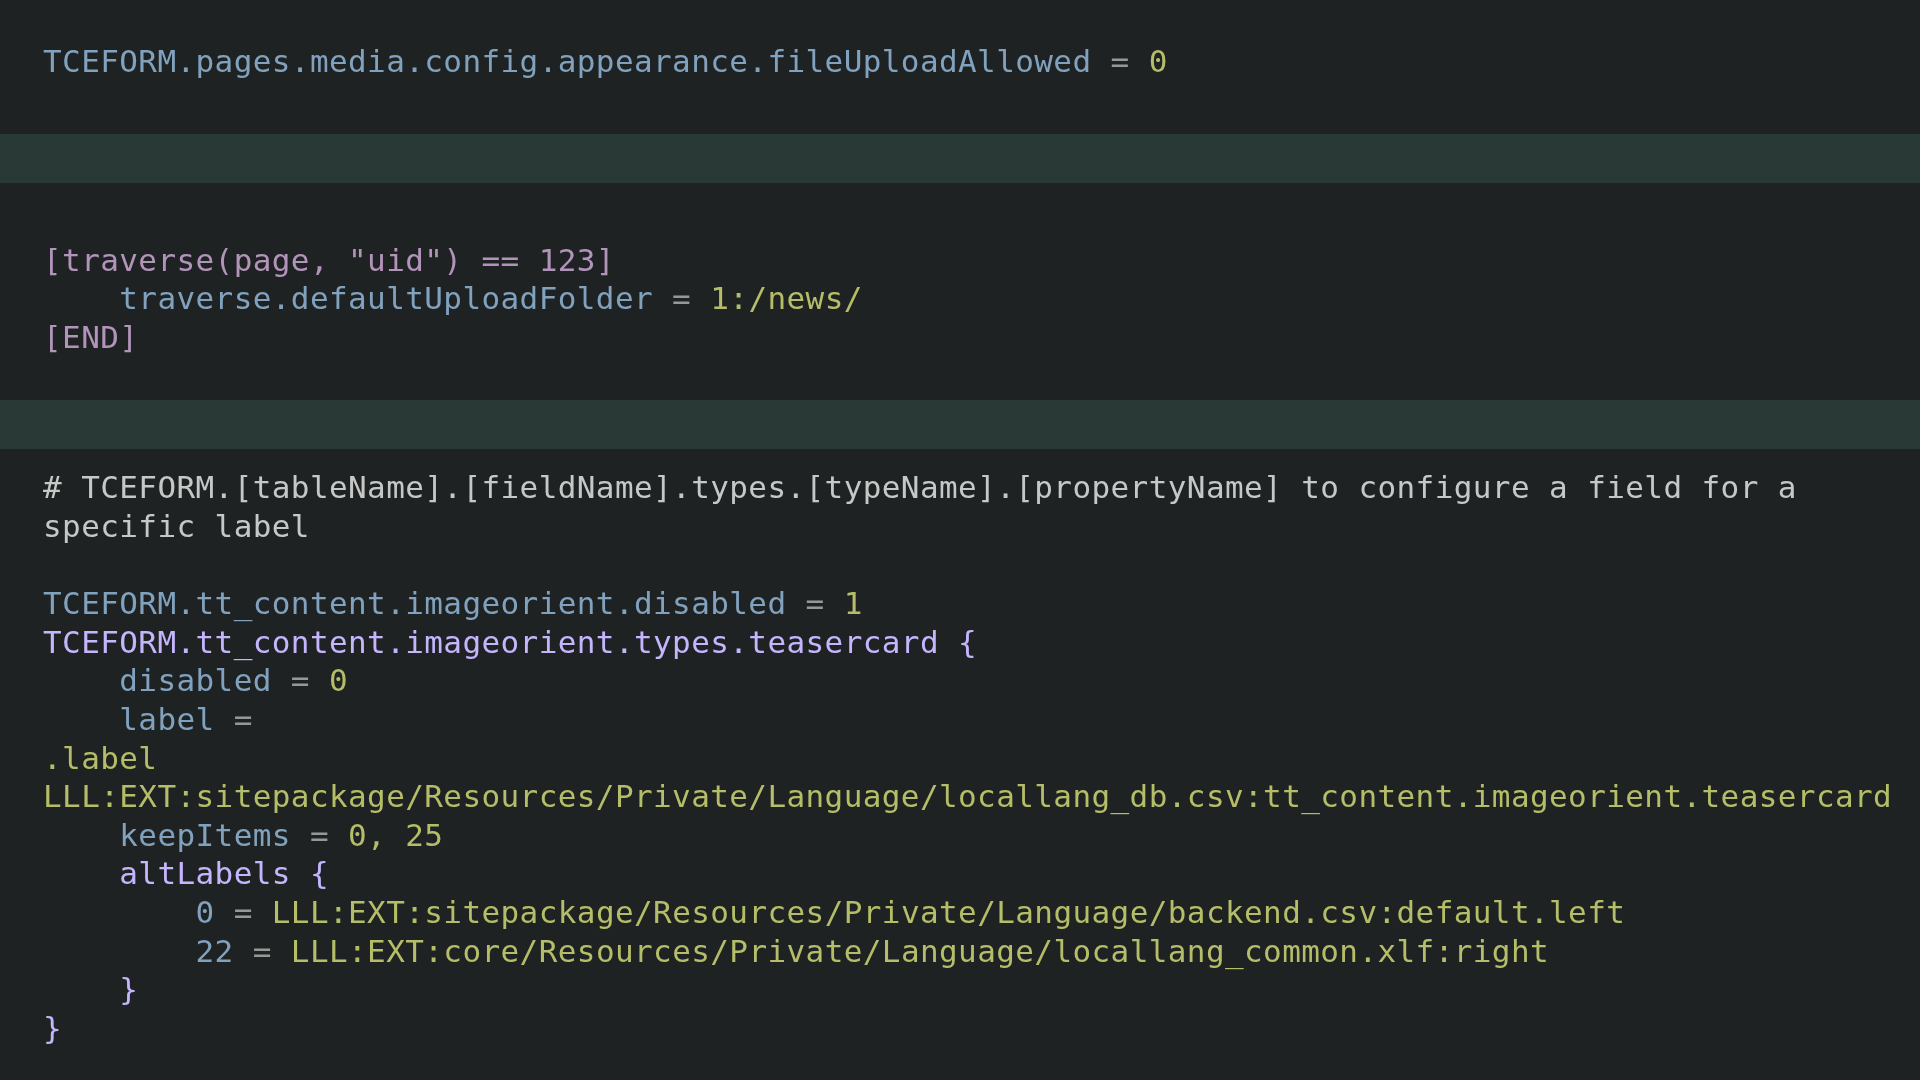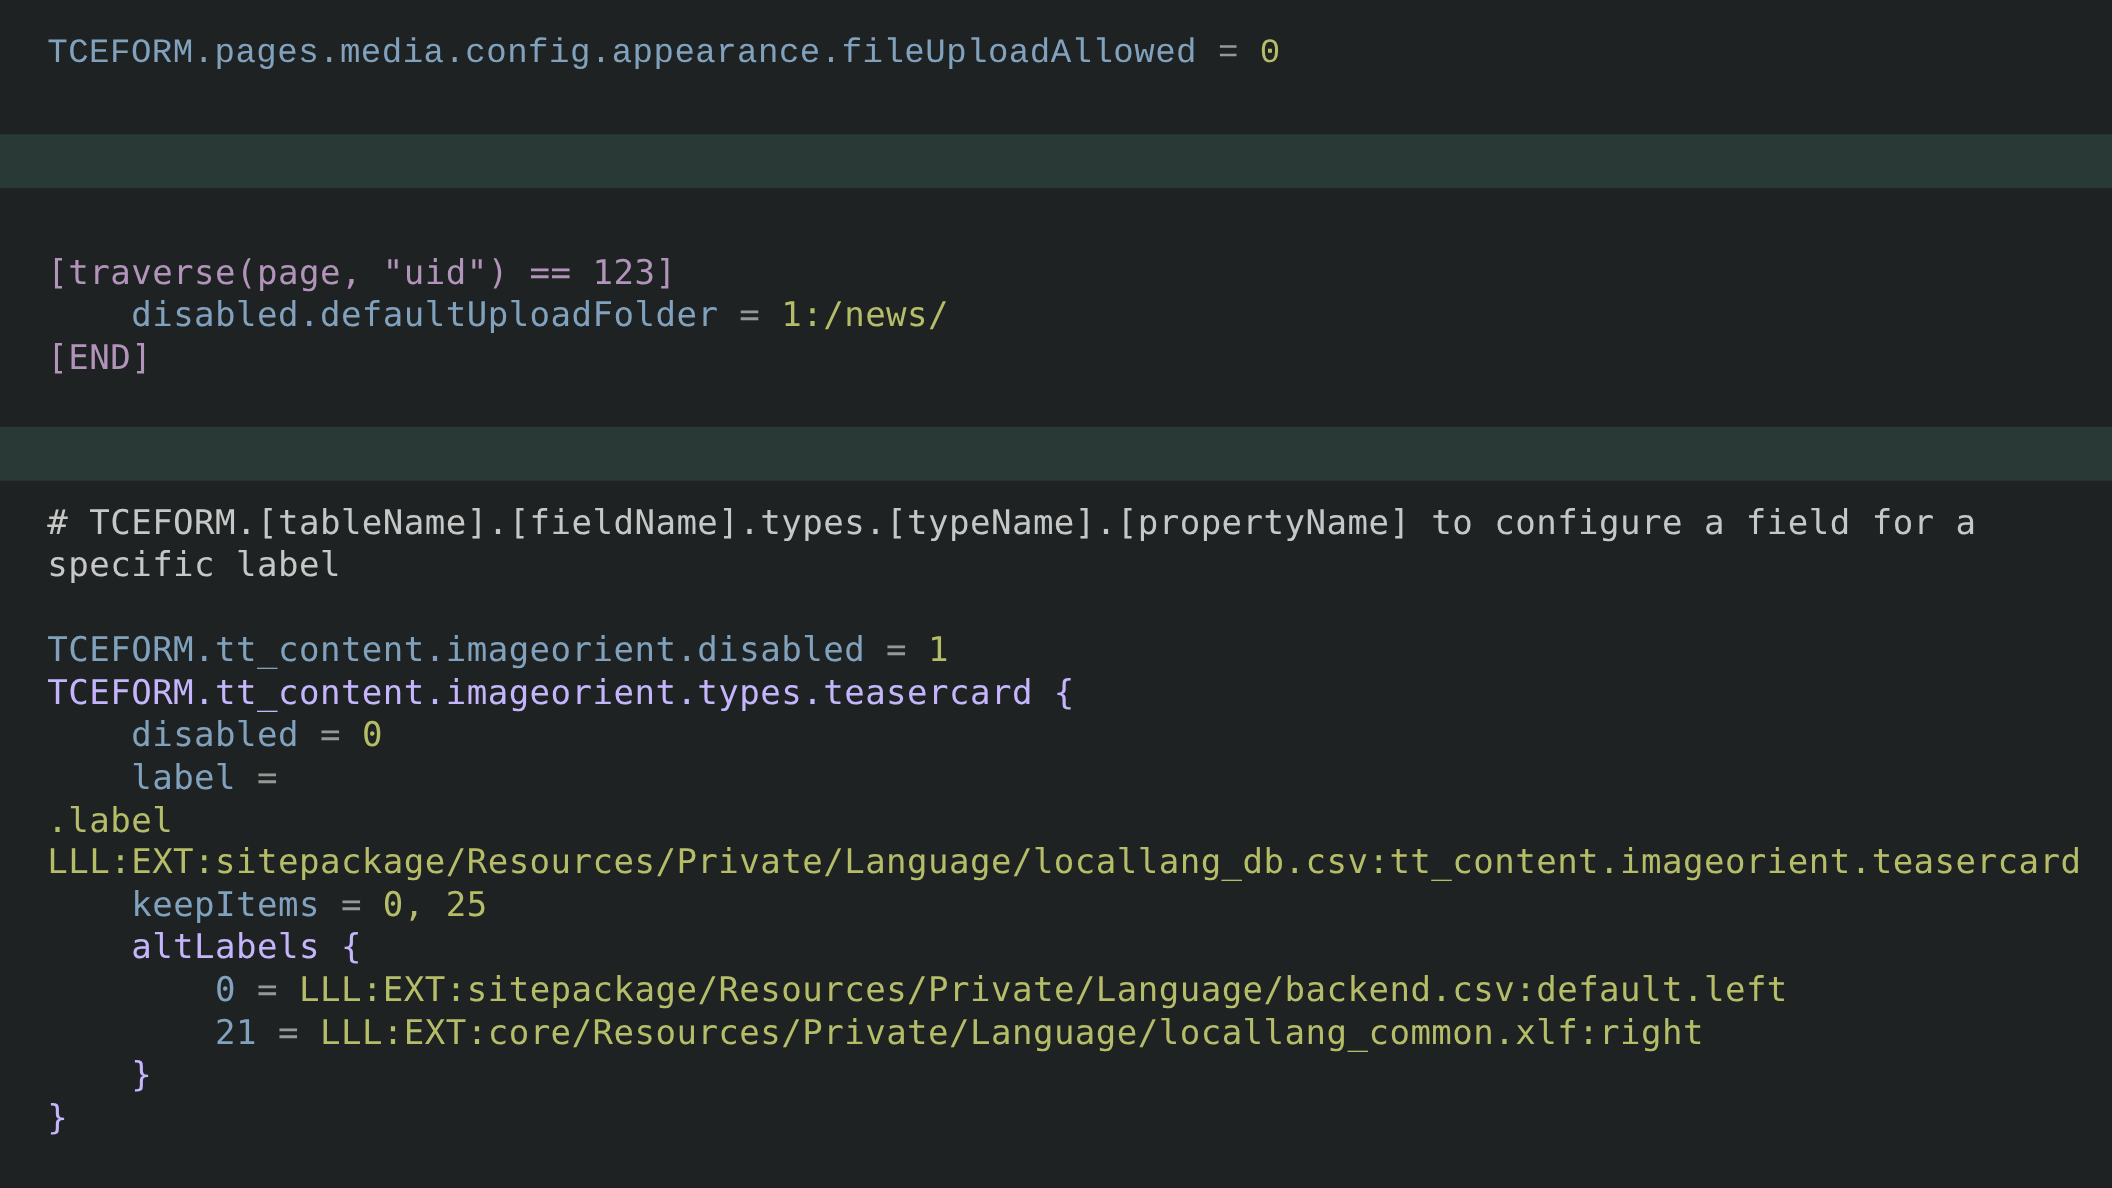--- a/index.html
+++ b/index.html
@@ -29,21 +29,21 @@
     white-space: pre;
     padding-left: 43px;
     color: #c5c8c6;
   }
   .band {
     height: 49px;
     width: 100%;
     background: #293936;
   }
   
-  .item-0 { margin-top: 30px; font-family: Liberation Mono, monospace; }
+  .item-0 { margin-top: 42px; }
   .item-1 { margin-top: 53px; }
   .item-2 { margin-top: 58px; }
   .item-3 { margin-top: 44px; }
   .item-4 { margin-top: 19px; }
 
   .tok-key     { color: #81a2be; }
   .tok-val     { color: #b5bd68; }
   .tok-cond    { color: #b294bb; }
   .tok-op      { color: #969896; }
   .tok-plain   { color: #c4b5fd; }
@@ -53,35 +53,35 @@
 <body>
 
 <div class="screen">
   <div id="code-root">
       <div class="code-block item-0">
         <div class="code-line"><span class="tok tok-key">TCEFORM.pages.media.config.appearance.fileUploadAllowed</span><span class="tok tok-op"> = </span><span class="tok tok-val">0</span></div>
       </div>
       <div class="band item-1"></div>
       <div class="code-block item-2">
         <div class="code-line"><span class="tok tok-cond">[traverse(page, "uid") == 123]</span></div>
-        <div class="code-line"><span class="tok tok-plain">    </span><span class="tok tok-key">disabled.defaultUploadFolder</span><span class="tok tok-op"> = </span><span class="tok tok-val">1:/news/</span></div>
+        <div class="code-line"><span class="tok tok-plain">    </span><span class="tok tok-key">traverse.defaultUploadFolder</span><span class="tok tok-op"> = </span><span class="tok tok-val">1:/news/</span></div>
         <div class="code-line"><span class="tok tok-cond">[END]</span></div>
       </div>
       <div class="band item-3"></div>
       <div class="code-block item-4">
         <div class="code-line"><span class="tok tok-comment"># TCEFORM.[tableName].[fieldName].types.[typeName].[propertyName] to configure a field for a</span></div>
         <div class="code-line"><span class="tok tok-comment">specific label</span></div>
         <div class="code-line"></div>
         <div class="code-line"><span class="tok tok-key">TCEFORM.tt_content.imageorient.disabled</span><span class="tok tok-op"> = </span><span class="tok tok-val">1</span></div>
         <div class="code-line"><span class="tok tok-plain">TCEFORM.tt_content.imageorient.types.teasercard {</span></div>
         <div class="code-line"><span class="tok tok-plain">    </span><span class="tok tok-key">disabled</span><span class="tok tok-op"> = </span><span class="tok tok-val">0</span></div>
         <div class="code-line"><span class="tok tok-plain">    </span><span class="tok tok-key">label</span><span class="tok tok-op"> =</span></div>
         <div class="code-line"><span class="tok tok-val">.label</span></div>
         <div class="code-line"><span class="tok tok-val">LLL:EXT:sitepackage/Resources/Private/Language/locallang_db.csv:tt_content.imageorient.teasercard</span></div>
         <div class="code-line"><span class="tok tok-plain">    </span><span class="tok tok-key">keepItems</span><span class="tok tok-op"> = </span><span class="tok tok-val">0, 25</span></div>
         <div class="code-line"><span class="tok tok-plain">    altLabels {</span></div>
         <div class="code-line"><span class="tok tok-plain">        </span><span class="tok tok-key">0</span><span class="tok tok-op"> = </span><span class="tok tok-val">LLL:EXT:sitepackage/Resources/Private/Language/backend.csv:default.left</span></div>
-        <div class="code-line"><span class="tok tok-plain">        </span><span class="tok tok-key">21</span><span class="tok tok-op"> = </span><span class="tok tok-val">LLL:EXT:core/Resources/Private/Language/locallang_common.xlf:right</span></div>
+        <div class="code-line"><span class="tok tok-plain">        </span><span class="tok tok-key">22</span><span class="tok tok-op"> = </span><span class="tok tok-val">LLL:EXT:core/Resources/Private/Language/locallang_common.xlf:right</span></div>
         <div class="code-line"><span class="tok tok-plain">    }</span></div>
         <div class="code-line"><span class="tok tok-plain">}</span></div>
       </div>
     </div>
 </div>
 
 </body></html>

